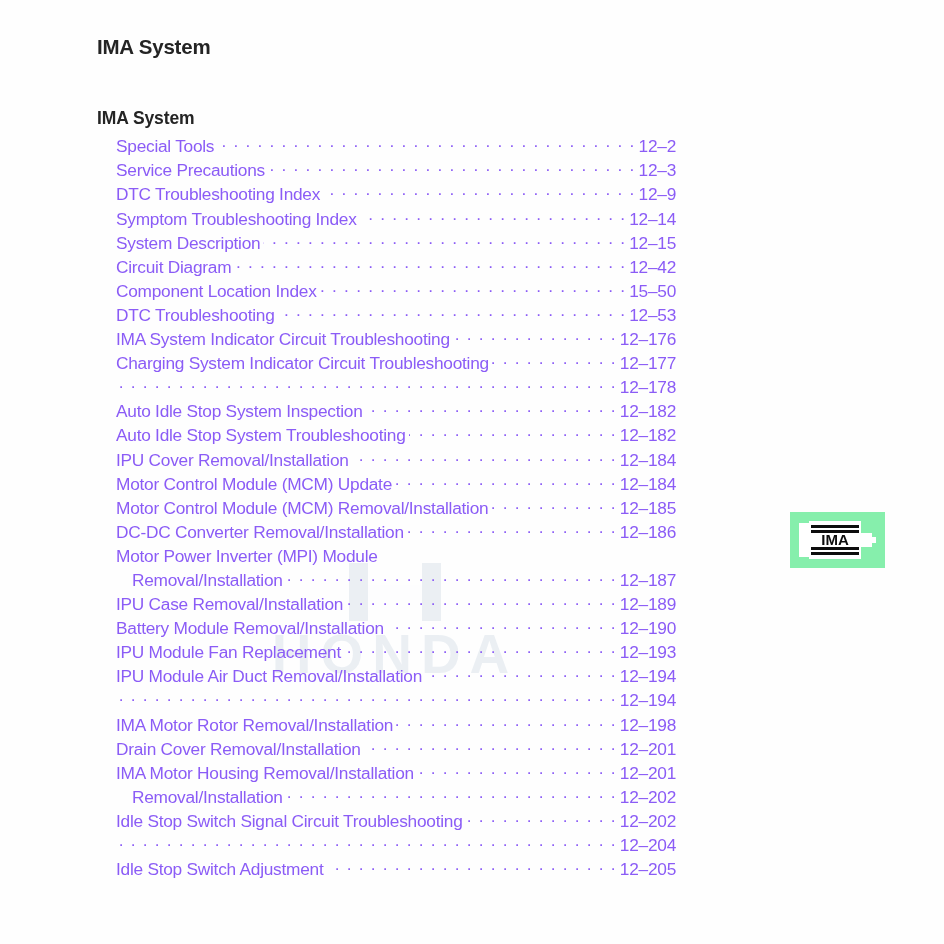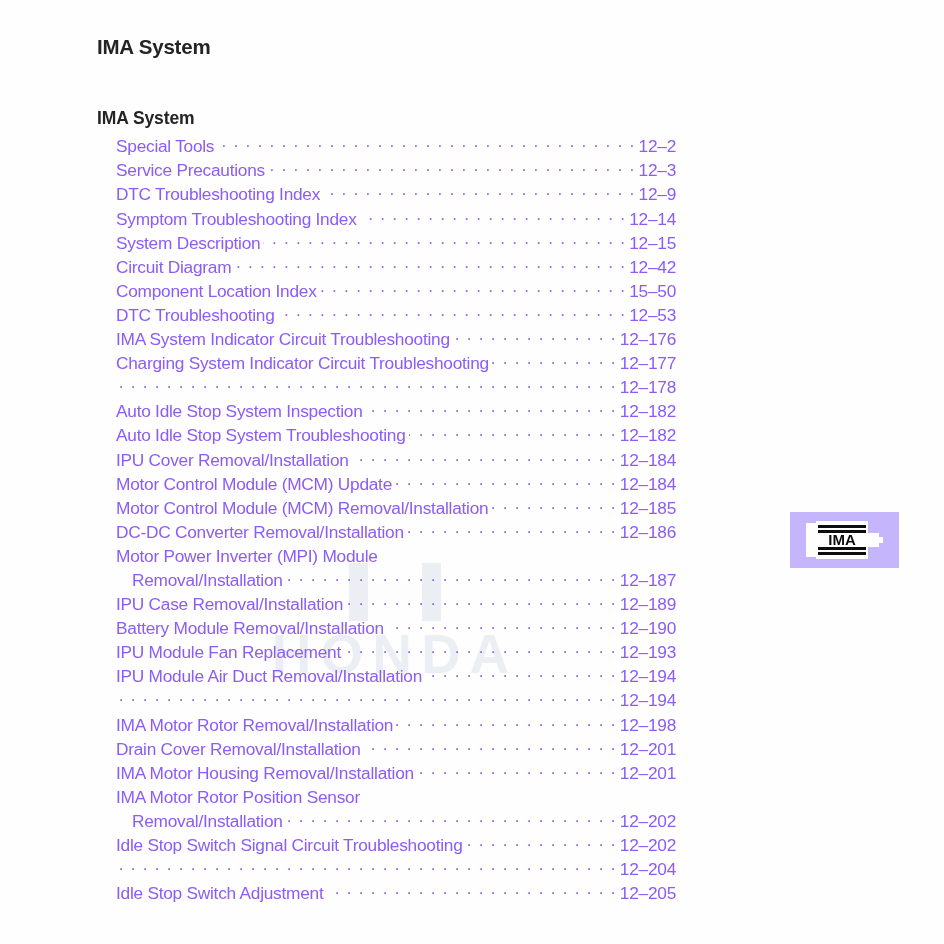--- a/index.html
+++ b/index.html
@@ -154,23 +154,23 @@
     text-align: right;
     font-weight: normal;
     padding-left: 2px;
   }
 
   
   .edge-tab {
     position: absolute;
     left: 790px;
     top: 512px;
-    width: 109px;
+    width: 95px;
     height: 56px;
-    background: #c4b5fd;
+    background: #86efac;
     z-index: 4;
     display: flex;
     align-items: center;
     justify-content: center;
   }
   .edge-tab svg { display: block; }
 </style>
 </head>
 <body>
 
@@ -316,25 +316,20 @@
       <div class="toc-entry">
         <span class="entry-label">Drain Cover Removal/Installation</span>
         <span class="entry-dots"></span>
         <span class="entry-page">12–201</span>
       </div>
       <div class="toc-entry">
         <span class="entry-label">IMA Motor Housing Removal/Installation</span>
         <span class="entry-dots"></span>
         <span class="entry-page">12–201</span>
       </div>
-      <div class="toc-entry nodots">
-        <span class="entry-label">IMA Motor Rotor Position Sensor</span>
-        <span class="entry-dots"></span>
-        <span class="entry-page"></span>
-      </div>
       <div class="toc-entry indented">
         <span class="entry-label">Removal/Installation</span>
         <span class="entry-dots"></span>
         <span class="entry-page">12–202</span>
       </div>
       <div class="toc-entry">
         <span class="entry-label">Idle Stop Switch Signal Circuit Troubleshooting</span>
         <span class="entry-dots"></span>
         <span class="entry-page">12–202</span>
       </div>

